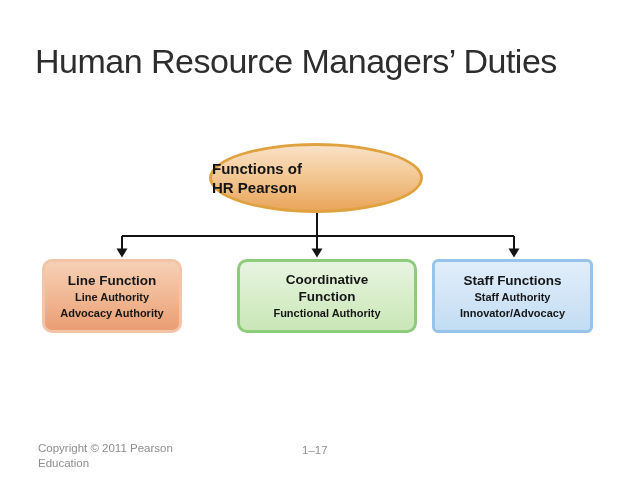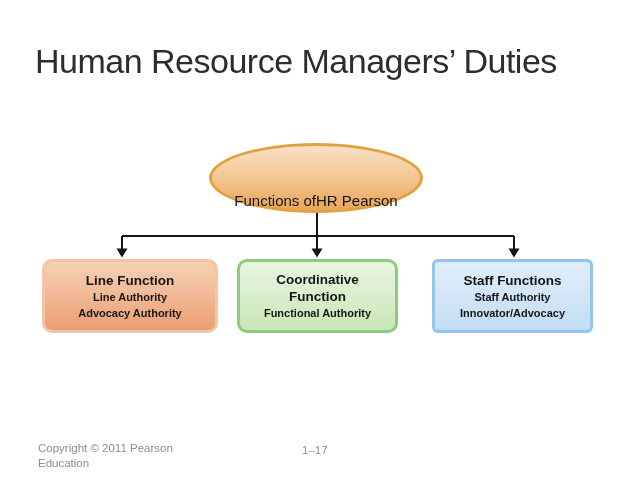--- a/index.html
+++ b/index.html
@@ -25,24 +25,24 @@
     pointer-events:none;
   }
   .oval{
     position:absolute;
     left:209px;top:143px;
     width:214px;height:70px;
     box-sizing:border-box;
     border:3px solid #dfa23f;
     border-radius:50%;
     background:linear-gradient(to bottom,#f9e1c7 0%,#f3c996 45%,#e9a55b 100%);
-    display:flex;flex-direction:row;align-items:flex-end;justify-content:center;
+    display:flex;flex-direction:column;align-items:flex-start;justify-content:center;
     text-align:center;
     color:#141414;
-    font-weight:400;
+    font-weight:700;
     font-size:15px;
     line-height:19px;
   }
   .node-box{
     position:absolute;
     top:259px;height:74px;
     box-sizing:border-box;
     border-radius:10px;
     border:3px solid;
     display:flex;flex-direction:column;align-items:center;justify-content:center;
@@ -53,26 +53,26 @@
     font-weight:700;
     font-size:13.5px;
     line-height:17px;
   }
   .node-box .box-sub{
     font-weight:700;
     font-size:11px;
     line-height:16px;
   }
   .box-orange{
-    left:42px;width:176px;
+    left:42px;width:140px;
     border-color:#f2c5a9;
     background:linear-gradient(to bottom,#f6d0b5 0%,#f0b691 55%,#ea9d73 100%);
   }
   .box-green{
-    left:237px;width:161px;
+    left:237px;width:180px;
     border-color:#8fcb7d;
     background:linear-gradient(to bottom,#e8f4e1 0%,#d9eecb 50%,#c9e7b7 100%);
   }
   .box-blue{
     left:432px;width:161px;
     border-color:#96c4eb;
     background:linear-gradient(to bottom,#e1eefa 0%,#d2e5f7 50%,#c2ddf3 100%);
     border-radius:6px;
   }
   .footer-copyright{

